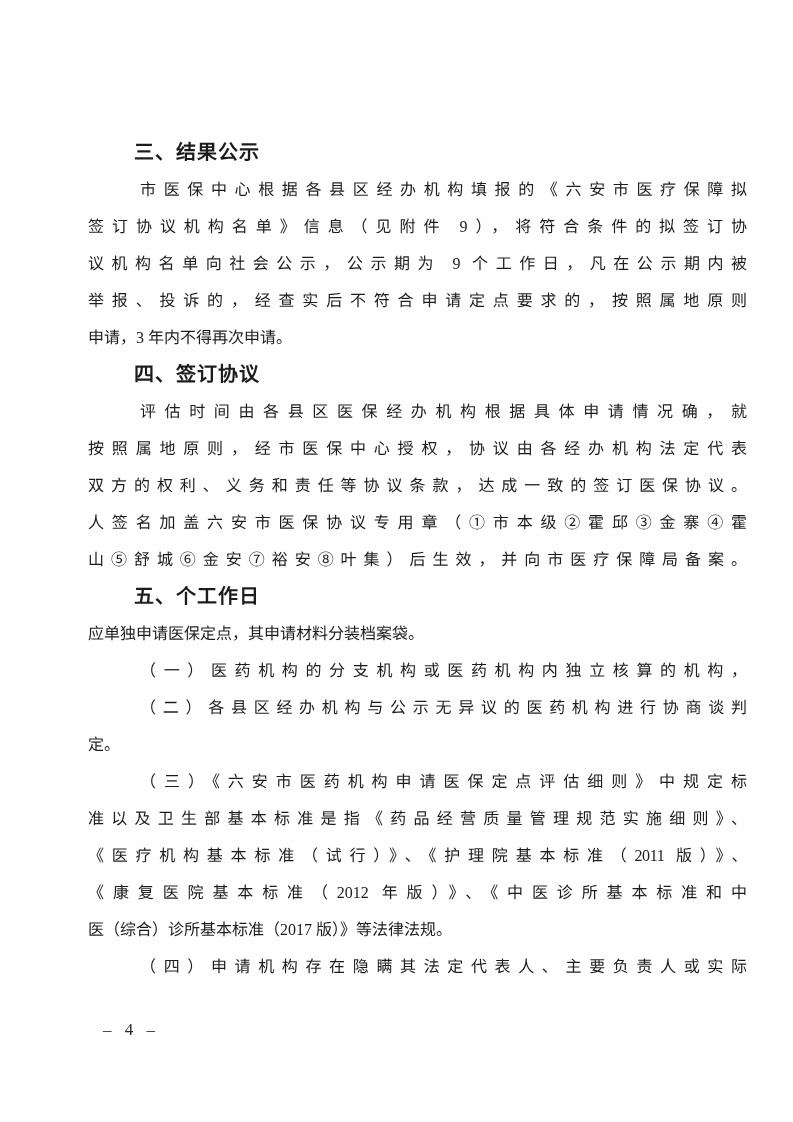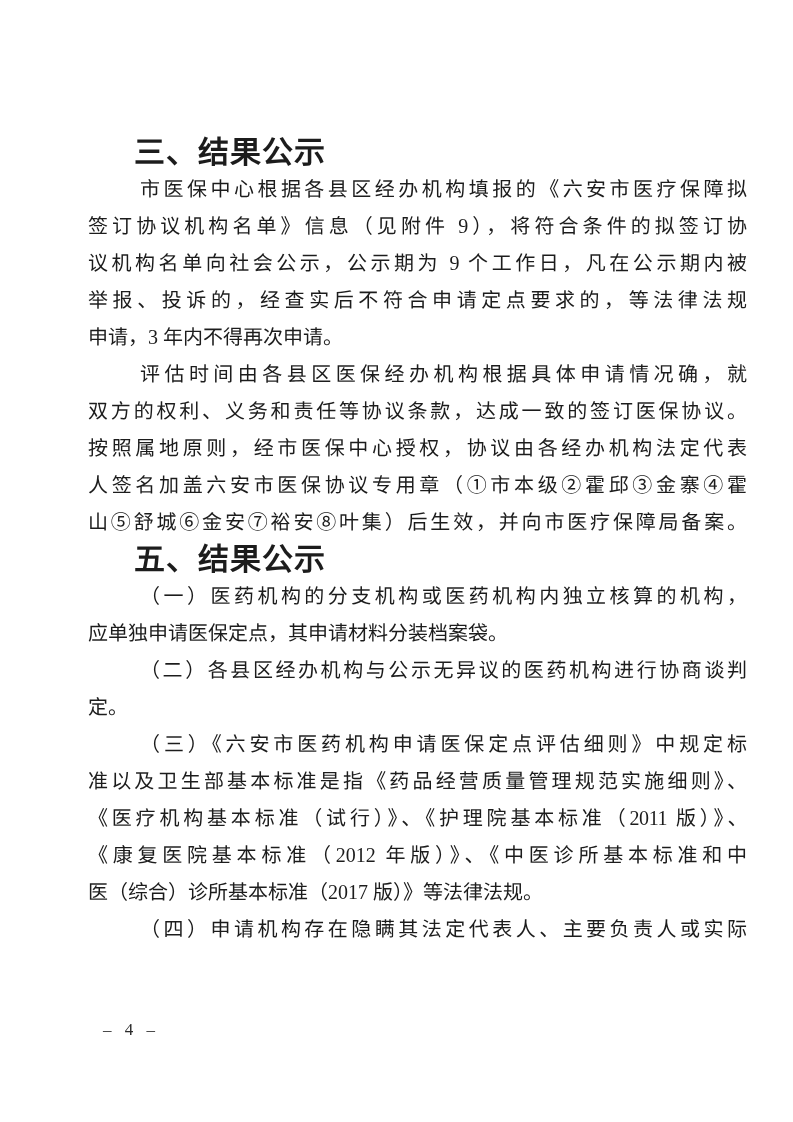--- a/index.html
+++ b/index.html
@@ -18,38 +18,38 @@
   }
   .content {
     position: absolute;
     left: 88px;
     top: 134px;
     width: 659px;
   }
   .line {
     height: 37px;
     line-height: 37px;
-    font-size: 20px;
+    font-size: 16px;
     text-align: left;
   }
   
   .jc {
     text-align: justify;
     text-align-last: justify;
     -moz-text-align-last: justify;
   }
   
   .indent {
     text-indent: 52px;
   }
   
   .heading {
     font-family: Liberation Serif, serif;
     font-weight: bold;
-    font-size: 31px;
+    font-size: 20px;
     text-indent: 46px;
     letter-spacing: 1px;
   }
   
   .tight {
     letter-spacing: -0.4px;
   }
   .footer {
     position: absolute;
     left: 103px;
@@ -64,32 +64,33 @@
 </head>
 <body>
 
 <div class="page">
   <div class="content">
 
     <div class="line heading">三、结果公示</div>
     <div class="line jc indent">市医保中心根据各县区经办机构填报的《六安市医疗保障拟</div>
     <div class="line jc">签订协议机构名单》信息（见附件 9），将符合条件的拟签订协</div>
     <div class="line jc">议机构名单向社会公示，公示期为 9 个工作日，凡在公示期内被</div>
-    <div class="line jc">举报、投诉的，经查实后不符合申请定点要求的，等法律法规</div>
+    <div class="line jc">举报、投诉的，经查实后不符合申请定点要求的，按照属地原则</div>
     <div class="line">申请，3 年内不得再次申请。</div>
 
+    <div class="line heading">四、签订协议</div>
     <div class="line jc indent">评估时间由各县区医保经办机构根据具体申请情况确，就</div>
+    <div class="line jc">按照属地原则，经市医保中心授权，协议由各经办机构法定代表</div>
     <div class="line jc">双方的权利、义务和责任等协议条款，达成一致的签订医保协议。</div>
-    <div class="line jc">按照属地原则，经市医保中心授权，协议由各经办机构法定代表</div>
     <div class="line jc">人签名加盖六安市医保协议专用章（①市本级②霍邱③金寨④霍</div>
     <div class="line jc">山⑤舒城⑥金安⑦裕安⑧叶集）后生效，并向市医疗保障局备案。</div>
 
-    <div class="line heading">五、结果公示</div>
+    <div class="line heading">五、个工作日</div>
+    <div class="line">应单独申请医保定点，其申请材料分装档案袋。</div>
     <div class="line jc indent">（一）医药机构的分支机构或医药机构内独立核算的机构，</div>
-    <div class="line">应单独申请医保定点，其申请材料分装档案袋。</div>
     <div class="line jc indent">（二）各县区经办机构与公示无异议的医药机构进行协商谈判</div>
     <div class="line">定。</div>
     <div class="line jc indent">（三）《六安市医药机构申请医保定点评估细则》中规定标</div>
     <div class="line jc">准以及卫生部基本标准是指《药品经营质量管理规范实施细则》、</div>
     <div class="line jc tight">《医疗机构基本标准（试行）》、《护理院基本标准（2011 版）》、</div>
     <div class="line jc">《康复医院基本标准（2012 年版）》、《中医诊所基本标准和中</div>
     <div class="line">医（综合）诊所基本标准（2017 版）》等法律法规。</div>
     <div class="line jc indent">（四）申请机构存在隐瞒其法定代表人、主要负责人或实际</div>
 
   </div>

